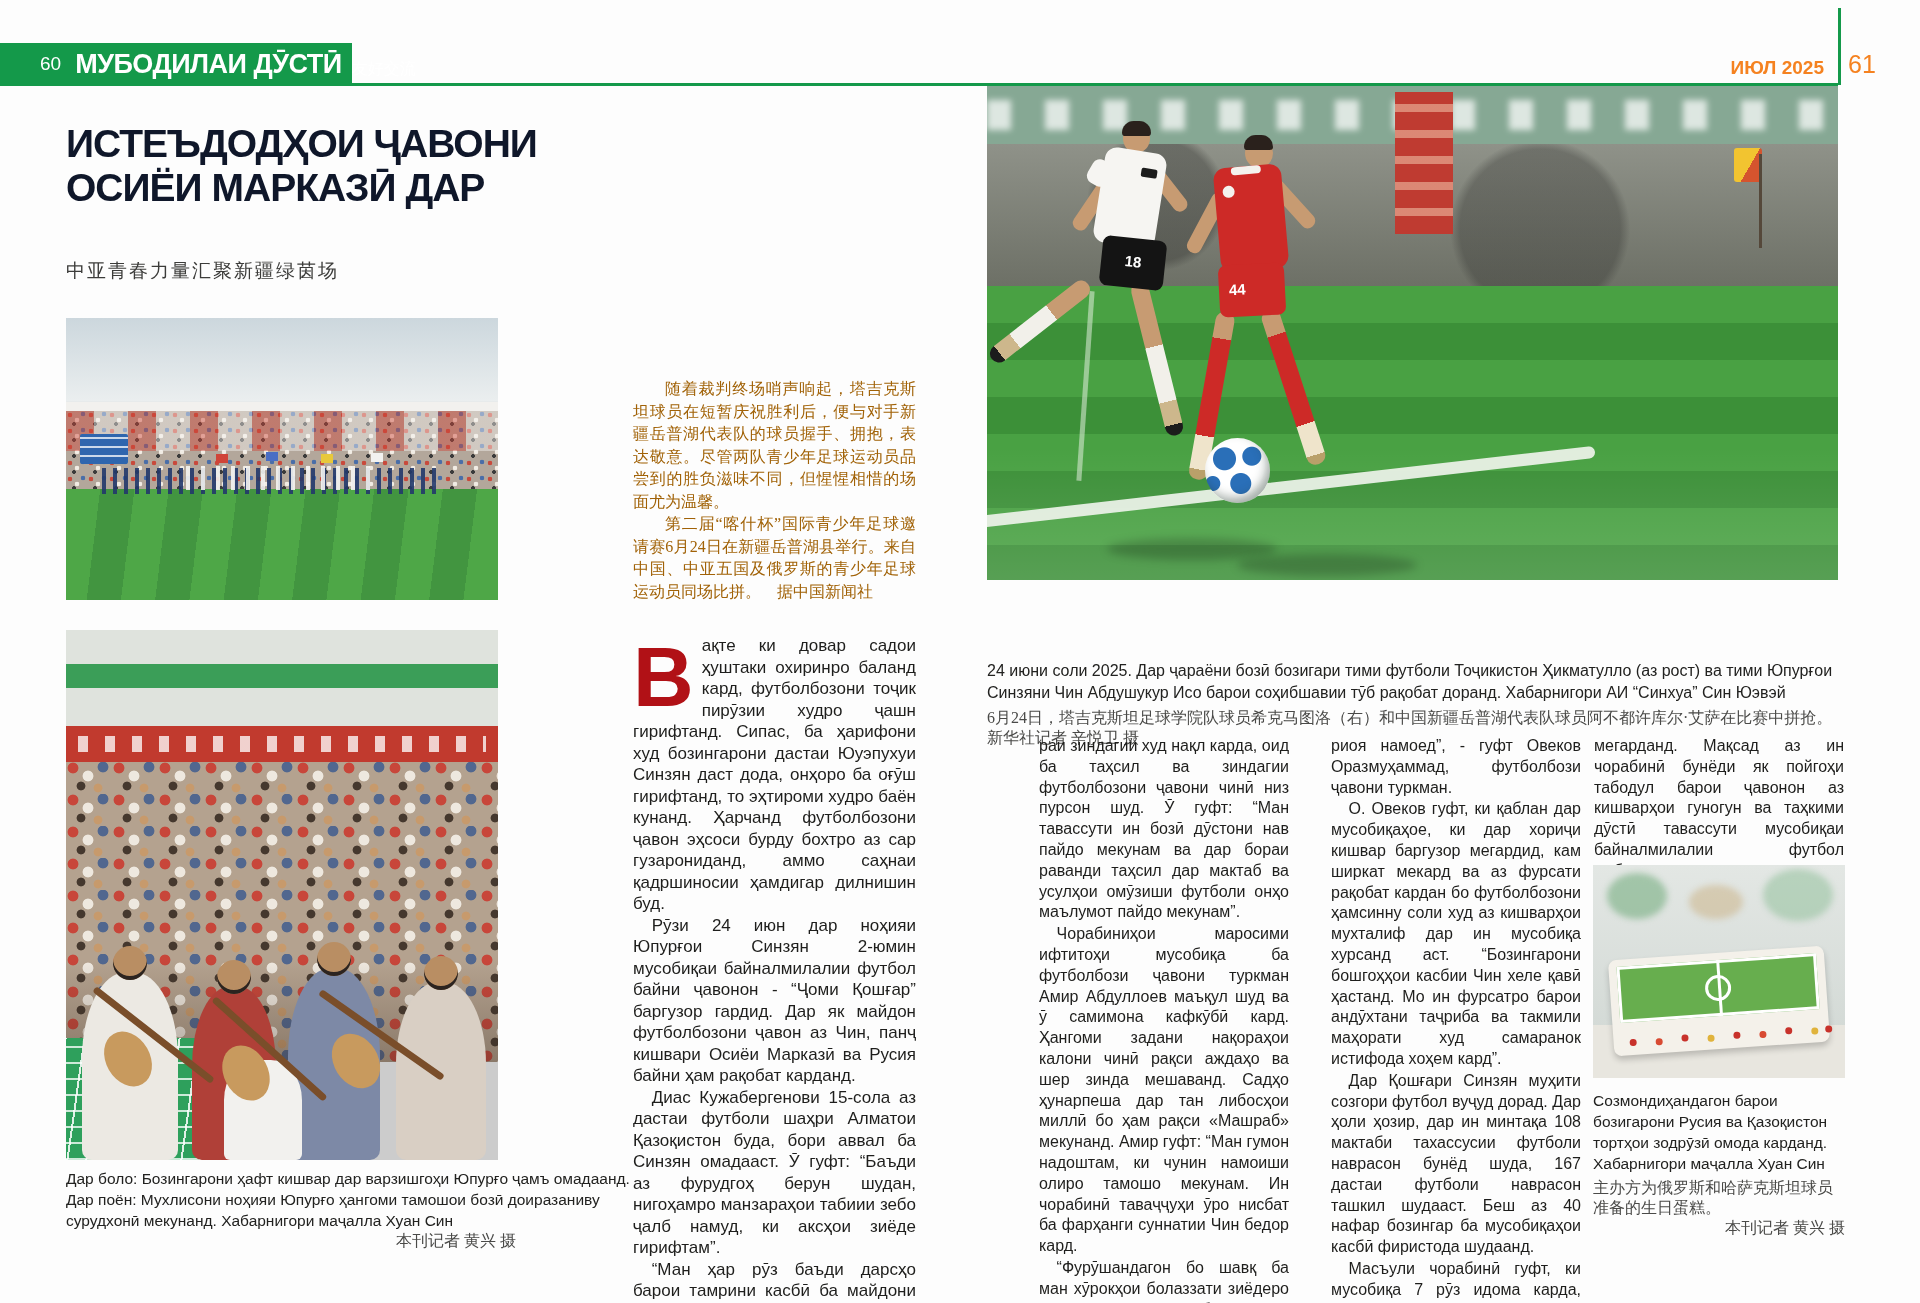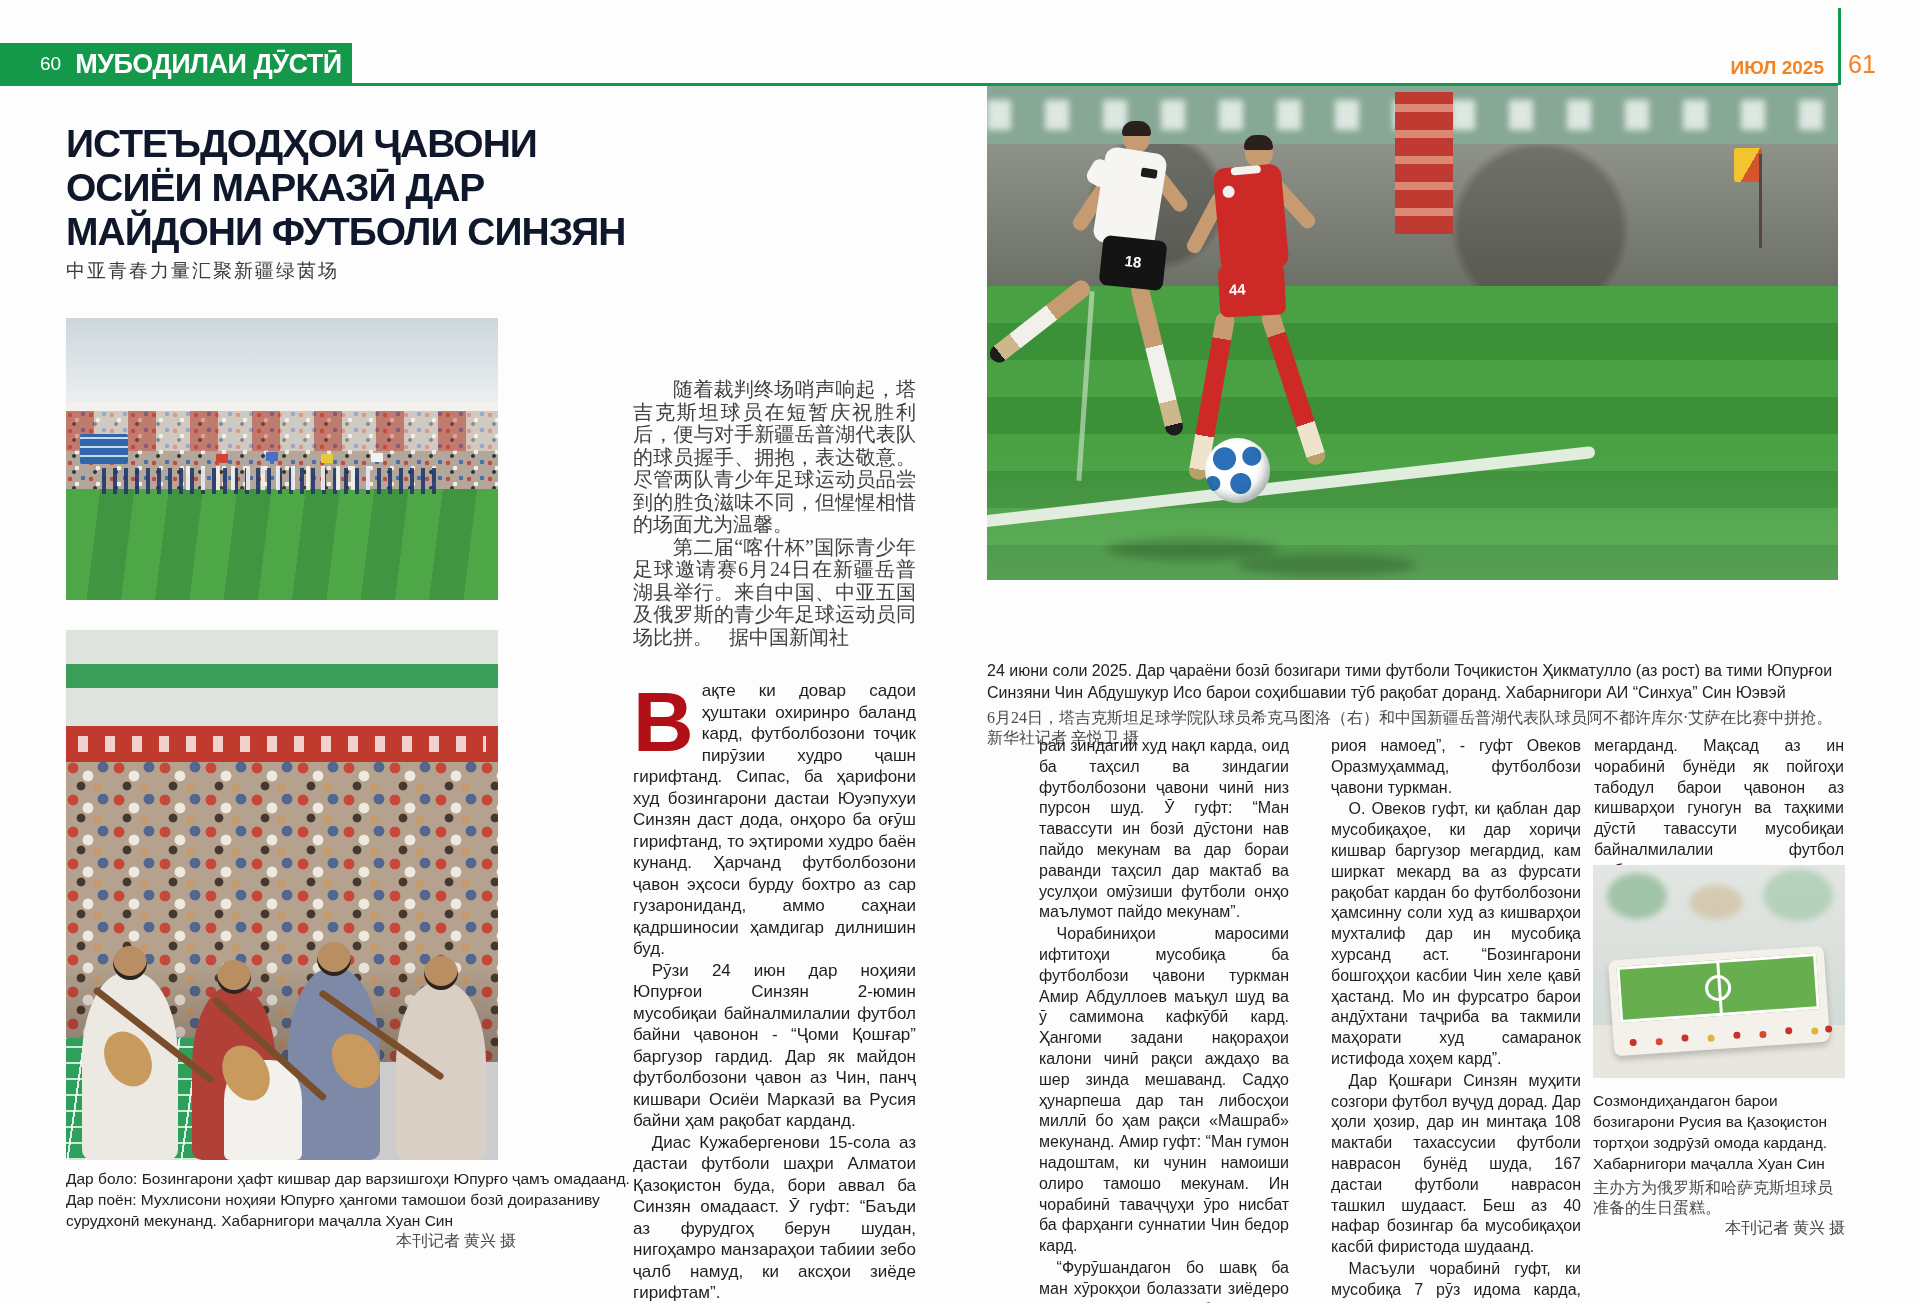--- a/index.html
+++ b/index.html
@@ -91,21 +91,21 @@
   .db3{left:268px;top:402px;transform:rotate(-32deg);}
 
   
   .cap-tj{font-size:15.5px;line-height:21px;color:#222220;}
   .cap-zh{font-family:"Liberation Serif",serif;font-size:16px;line-height:20px;color:#4a4a48;}
   .left-captions{left:66px;top:1168px;width:575px;}
   .left-captions .credit-line{width:450px;text-align:right;}
 
   
   .left-col{left:633px;top:378px;width:283px;}
-  .zh-par{font-family:"Liberation Serif",serif;font-size:20px;line-height:22.5px;color:#404040;
+  .zh-par{font-family:"Liberation Serif",serif;font-size:16px;line-height:22.5px;color:#a16207;
           text-align:justify;text-indent:2em;margin:0;}
   .zh-credit{margin-left:16px;}
   .story{margin-top:32px;font-size:17px;line-height:21.5px;text-align:justify;}
   .story p{margin:0;}
   .story p.ind{text-indent:1.1em;}
   .dropcap{float:left;font-size:84px;line-height:72px;font-weight:bold;color:#b11116;
            padding:6px 8px 0 0;}
 
   
   
@@ -219,21 +219,20 @@
     <span class="head-title">МУБОДИЛАИ ДӮСТӢ</span>
     <span class="head-zh">友好交流</span>
   </div>
   <div class="abs head-vline"></div>
   <div class="abs head-issue">ИЮЛ 2025</div>
   <div class="abs head-pageno-r">61</div>
 
   <div class="abs title-block">
     <div>ИСТЕЪДОДҲОИ ҶАВОНИ</div>
     <div>ОСИЁИ МАРКАЗӢ ДАР</div>
-    <div>МАЙДОНИ ФУТБОЛИ СИНЗЯН</div>
   </div>
   <div class="abs subtitle-zh">中亚青春力量汇聚新疆绿茵场</div>
 
   <div class="abs photo photo1">
     <div class="p1-sky"></div>
     <div class="p1-roof"></div>
     <div class="p1-stand"></div>
     <div class="p1-pillars"></div>
     <div class="p1-pitch"></div>
     <div class="p1-sign"></div>

